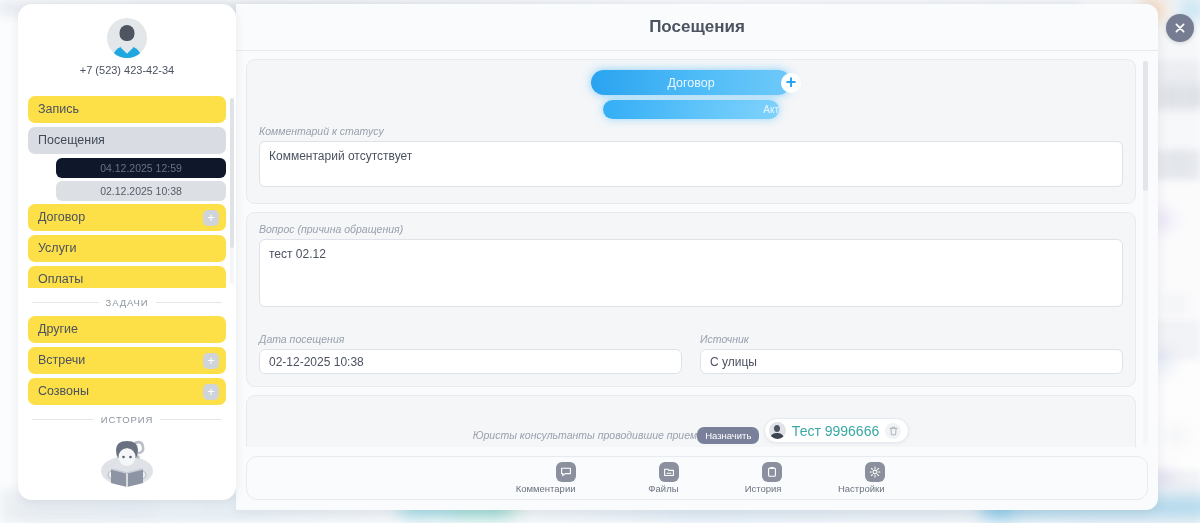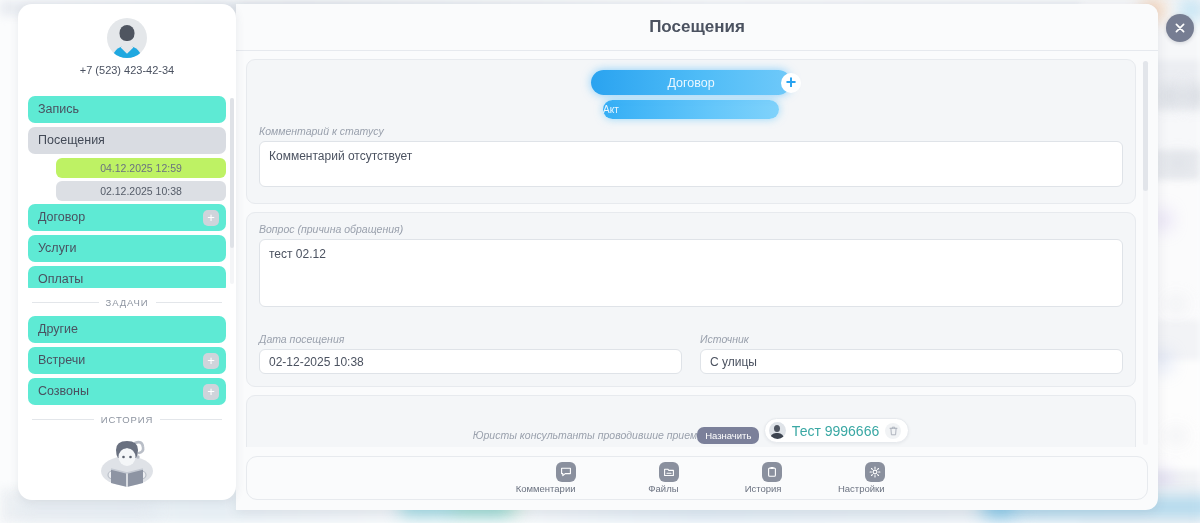--- a/index.html
+++ b/index.html
@@ -133,37 +133,37 @@
     position: relative;
     margin-top: 8px;
     height: 192px;
     overflow: hidden;
     padding: 0 10px 0 10px;
   }
   .nav-item {
     height: 27px;
     line-height: 27px;
     border-radius: 7px;
-    background: #5eead4;
+    background: #fde047;
     margin-bottom: 4px;
     padding: 0 10px;
     font-size: 12.5px;
     color: #4a5160;
     position: relative;
     cursor: pointer;
   }
   .nav-item.active {
     background: #d9dce2;
     color: #434a57;
   }
   .nav-sub {
     height: 20px;
     line-height: 20px;
     border-radius: 6px;
-    background: #bef264;
+    background: #0f172a;
     margin: 0 0 3px 28px;
     font-size: 10.5px;
     color: #6b7280;
     text-align: center;
     cursor: pointer;
   }
   .nav-sub.active { background: #dcdfe4; color: #555c68; }
 
   .plus-btn {
     position: absolute;
@@ -313,21 +313,21 @@
   }
   #btn-akt {
     width: 176px; height: 19px;
     border-radius: 10px;
     background: linear-gradient(90deg,#34aef5 0%,#63c6fa 60%,#7fd2fb 100%);
     box-shadow: 0 0 9px rgba(90,195,250,.6);
     color: #e9f6ff;
     font-size: 10px;
     display: flex;
     align-items: center;
-    justify-content: flex-start;
+    justify-content: flex-end;
     cursor: pointer;
     border: none;
   }
 
   .field-label {
     font-size: 10.5px;
     font-style: italic;
     color: #9aa1ad;
     margin-bottom: 4px;
   }

